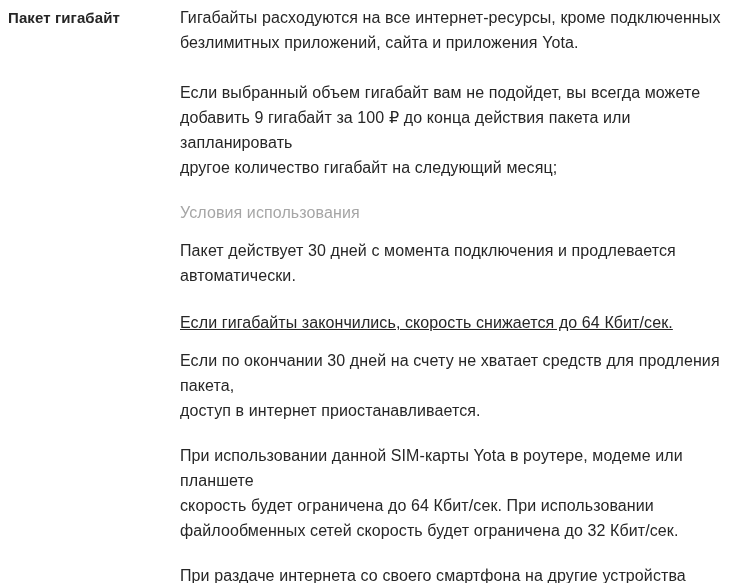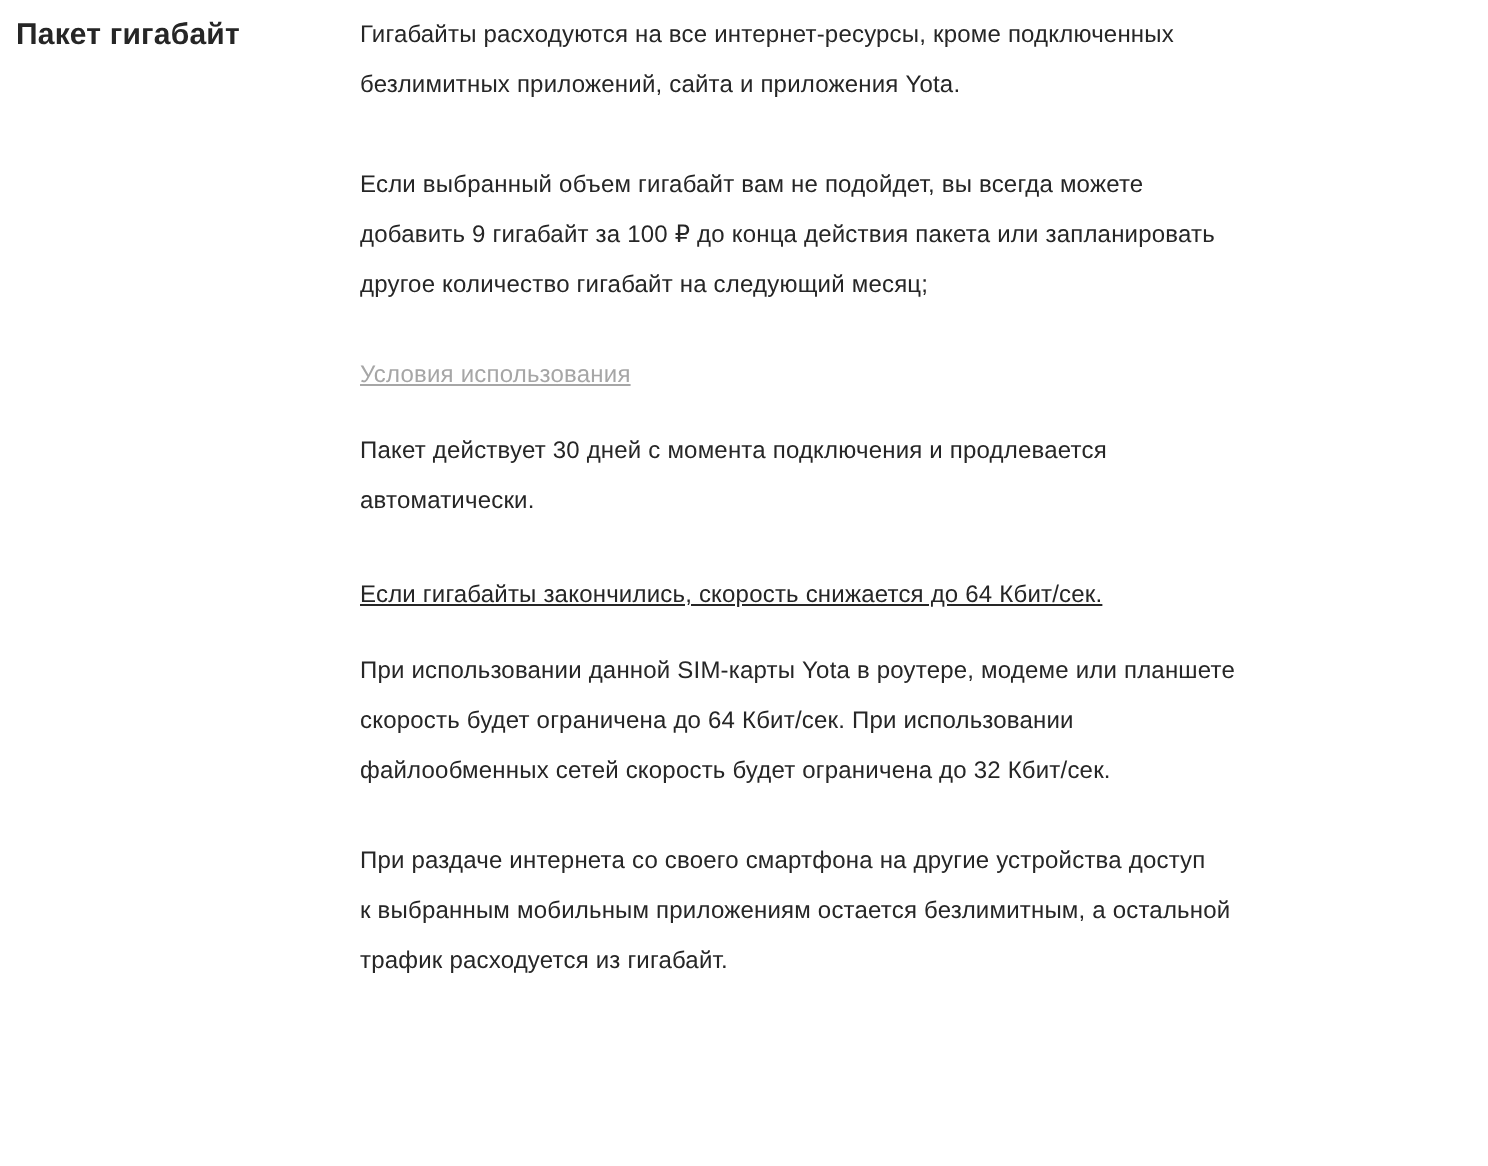--- a/index.html
+++ b/index.html
@@ -25,31 +25,30 @@
     font-weight: bold;
     color: #262626;
     line-height: 25px;
     letter-spacing: 0.1px;
   }
   .content-col {
     flex: 1 1 auto;
     max-width: 545px;
   }
   .content-col p {
-    font-size: 12px;
+    font-size: 16px;
     line-height: 25px;
     color: #262626;
     white-space: pre-line;
     margin-bottom: 20px;
     letter-spacing: 0.1px;
   }
   .content-col p.subheading {
     color: #a6a6a6;
     margin-bottom: 13px;
-    text-decoration: underline;
   }
   
   .content-col p:nth-of-type(1) { margin-bottom: 25px; }
   .content-col p:nth-of-type(4) { margin-bottom: 22px; }
   .content-col p:nth-of-type(5) { margin-bottom: 13px; text-decoration: underline; }
 </style>
 </head>
 <body>
 
 <div class="page">
@@ -59,20 +58,22 @@
   <div class="content-col">
     <p>Гигабайты расходуются на все интернет-ресурсы, кроме подключенных
 безлимитных приложений, сайта и приложения Yota.</p>
     <p>Если выбранный объем гигабайт вам не подойдет, вы всегда можете
 добавить 9 гигабайт за 100 ₽ до конца действия пакета или запланировать
 другое количество гигабайт на следующий месяц;</p>
     <p class="subheading">Условия использования</p>
     <p>Пакет действует 30 дней с момента подключения и продлевается
 автоматически.</p>
     <p>Если гигабайты закончились, скорость снижается до 64 Кбит/сек.</p>
+    <p>Если по окончании 30 дней на счету не хватает средств для продления пакета,
+доступ в интернет приостанавливается.</p>
     <p>При использовании данной SIM-карты Yota в роутере, модеме или планшете
 скорость будет ограничена до 64 Кбит/сек. При использовании
 файлообменных сетей скорость будет ограничена до 32 Кбит/сек.</p>
     <p>При раздаче интернета со своего смартфона на другие устройства доступ
 к выбранным мобильным приложениям остается безлимитным, а остальной
 трафик расходуется из гигабайт.</p>
   </div>
 </div>
 
 </body></html>

